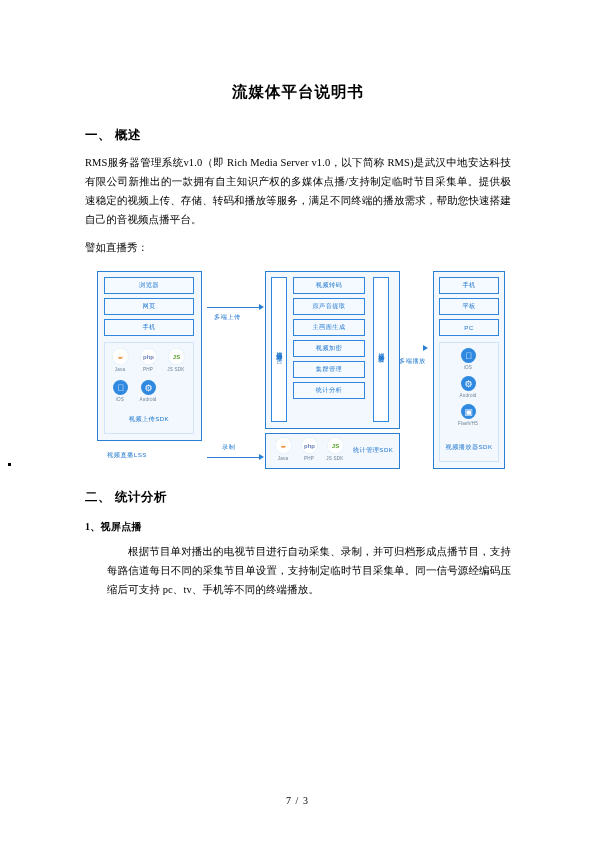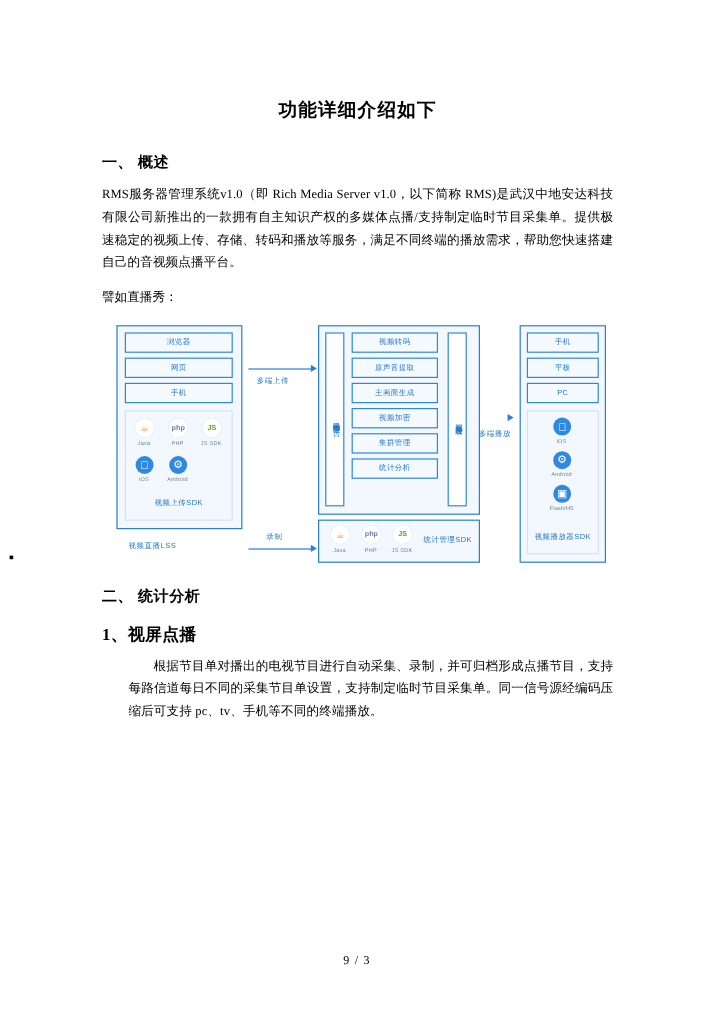--- a/index.html
+++ b/index.html
@@ -46,21 +46,21 @@
     line-height: 19px;
     text-align: justify;
     margin: 0 0 10px 0;
     letter-spacing: 0.1px;
   }
   .para.sub {
     margin-left: 22px;
     text-indent: 21px;
   }
   .h3 {
-    font-size: 14px;
+    font-size: 10px;
     font-weight: bold;
     margin: 14px 0 8px 0;
     letter-spacing: 0.3px;
   }
   .lead-note {
     font-size: 10.5px;
     margin: 12px 0 8px 0;
   }
   .gap-lg { height: 14px; }
   .bullet-dot {
@@ -184,21 +184,21 @@
     font-size: 9px;
   }
 </style>
 </head>
 <body>
 
 <div class="page">
 
   <div class="content">
 
-    <h1 class="doc-title">功能详细介绍如下</h1>
+    <h1 class="doc-title">流媒体平台说明书</h1>
 
     <div class="h2">
       <span class="num">一、</span><span>概述</span>
     </div>
 
     <p class="para">RMS服务器管理系统v1.0（即 Rich Media Server v1.0，以下简称 RMS)是武汉中地安达科技有限公司新推出的一款拥有自主知识产权的多媒体点播/支持制定临时节目采集单。提供极速稳定的视频上传、存储、转码和播放等服务，满足不同终端的播放需求，帮助您快速搭建自己的音视频点播平台。</p>
 
     <p class="lead-note">譬如直播秀：</p>
 
     <div class="diagram">
@@ -305,15 +305,15 @@
     <div class="h3">
       <span>1、</span><span>视屏点播</span>
     </div>
 
     <p class="para sub">根据节目单对播出的电视节目进行自动采集、录制，并可归档形成点播节目，支持每路信道每日不同的采集节目单设置，支持制定临时节目采集单。同一信号源经编码压缩后可支持 pc、tv、手机等不同的终端播放。</p>
 
   </div>
 
   <div class="bullet-dot"></div>
 
-  <div class="footer">9 / 3</div>
+  <div class="footer">7 / 3</div>
 
 </div>
 
 </body></html>

